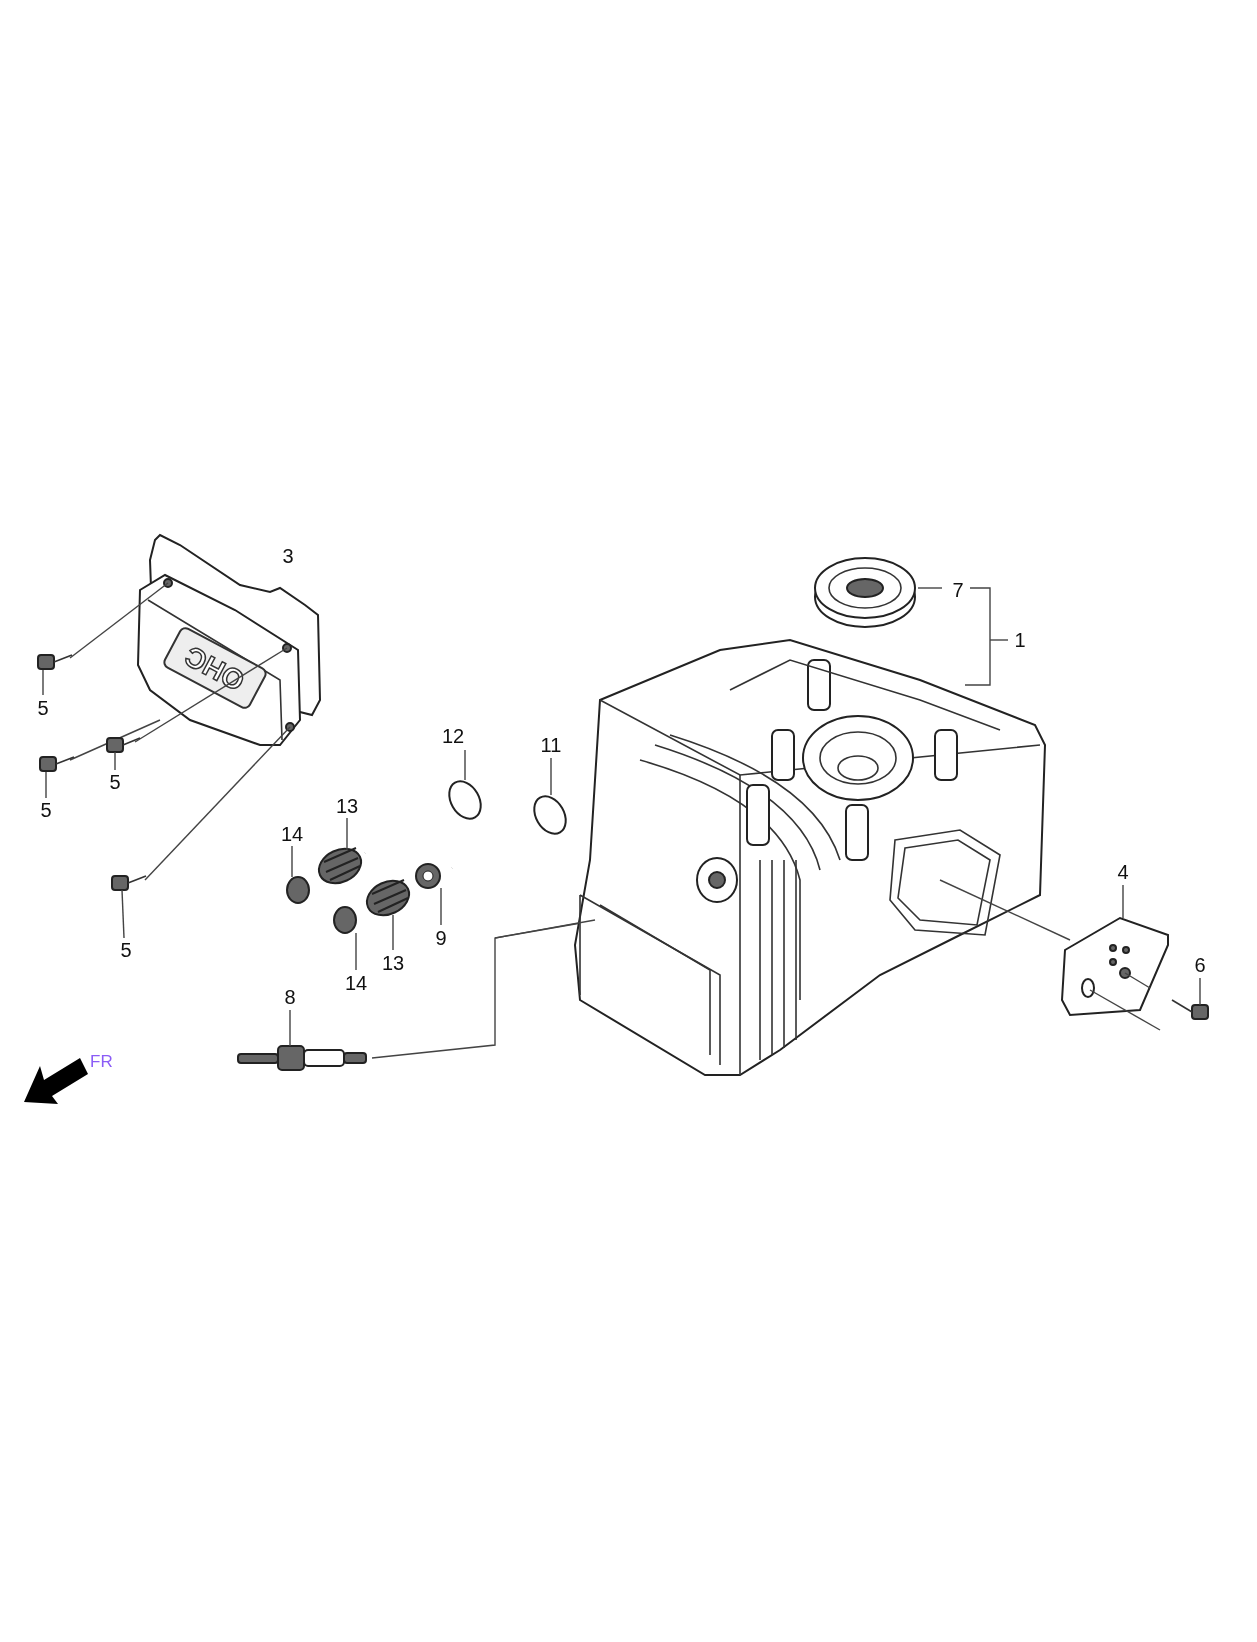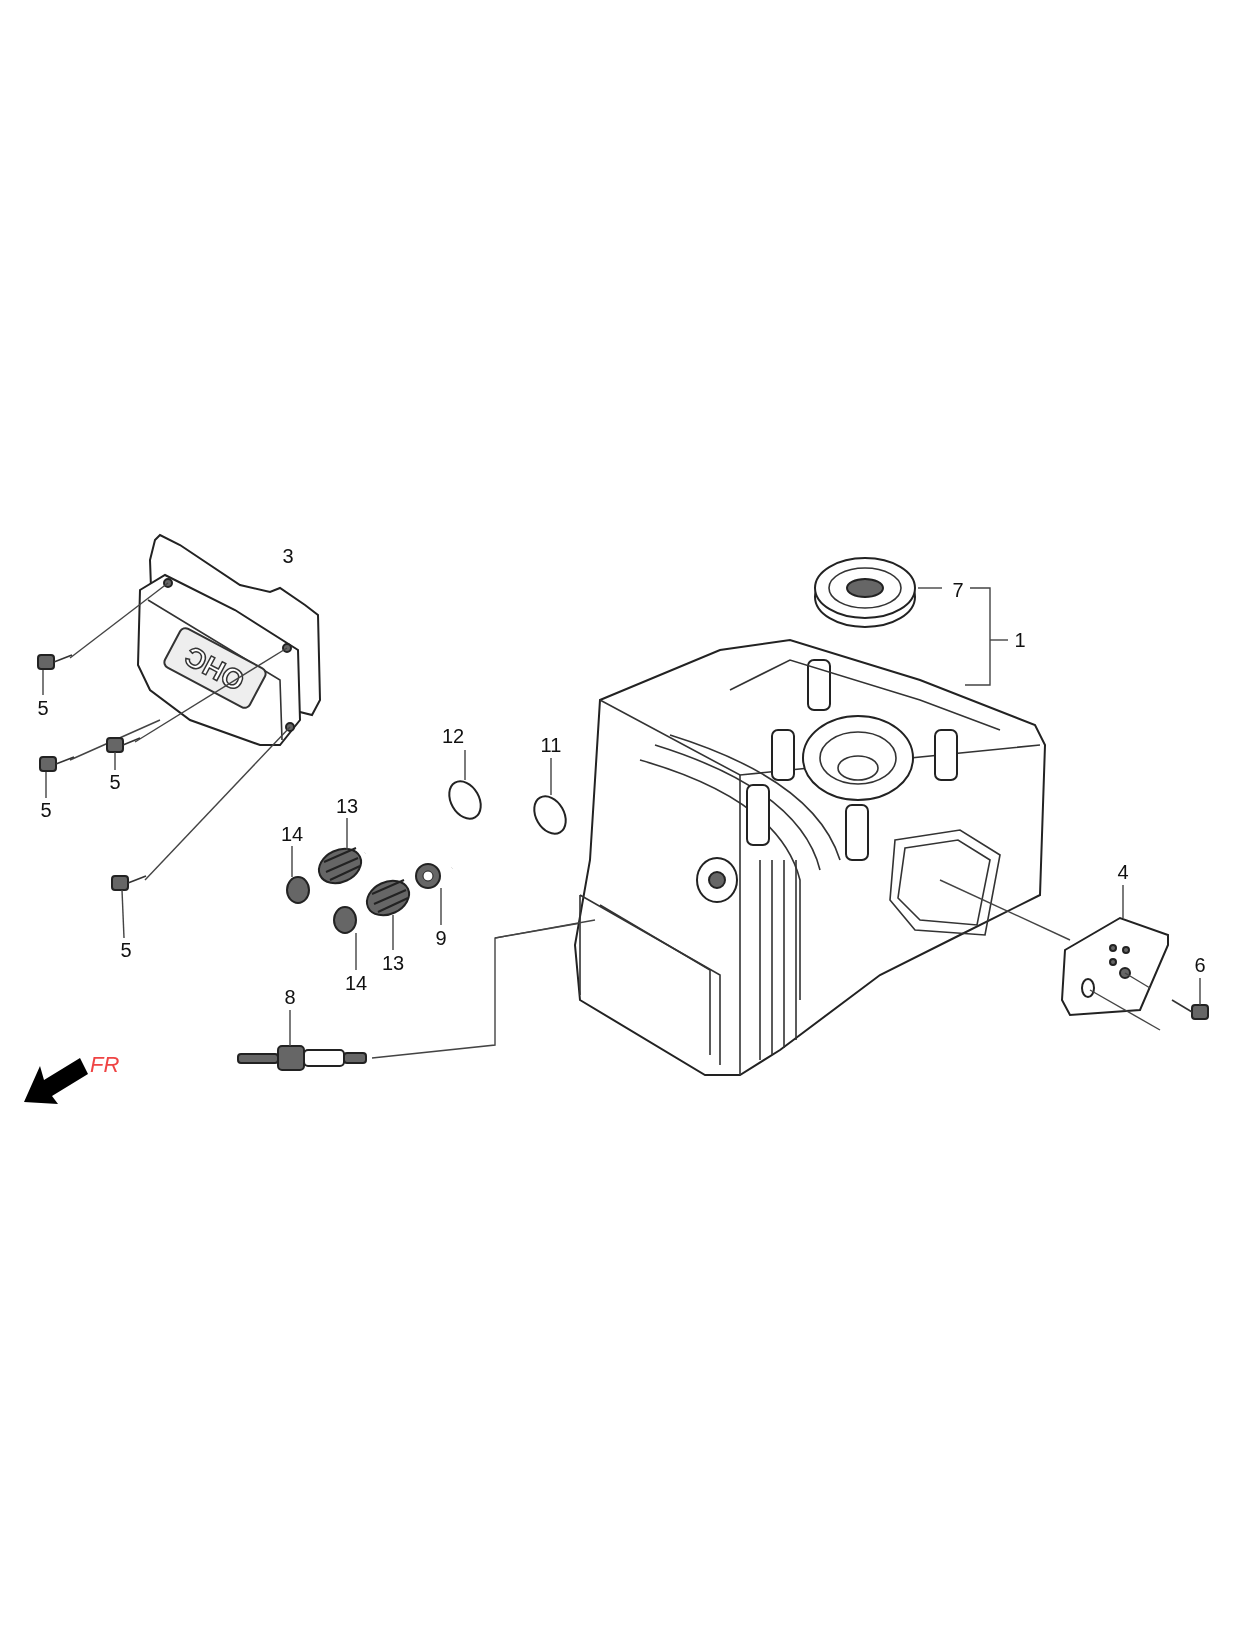--- a/index.html
+++ b/index.html
@@ -1,21 +1,21 @@
 <!DOCTYPE html>
 <html><head>
 <meta charset="utf-8">
 <style>
   html, body { margin: 0; padding: 0; background: #ffffff; }
   body { width: 1257px; height: 1642px; position: relative; overflow: hidden;
          font-family: "Liberation Sans", sans-serif; color: #111; }
   #diagram { position: absolute; left: 0; top: 0; width: 1257px; height: 1642px; }
   .callout { position: absolute; font-size: 20px; line-height: 20px; color: #111;
              transform: translate(-50%, -50%); white-space: nowrap; }
-  .fr-label { position: absolute; font-size: 22px; color: #ef4444; font-style: italic; }
+  .fr-label { position: absolute; font-size: 17px; color: #8b5cf6; }
   svg .ln { stroke: #333; stroke-width: 1.6; fill: none; }
   svg .lead { stroke: #444; stroke-width: 1.4; fill: none; }
   svg .part { stroke: #222; stroke-width: 2; fill: #fff; }
   svg .dark { stroke: #222; stroke-width: 2; fill: #666; }
 </style>
 </head>
 <body>
 
 <div id="diagram">
 <svg width="1257" height="1642" viewBox="0 0 1257 1642" xmlns="http://www.w3.org/2000/svg">

